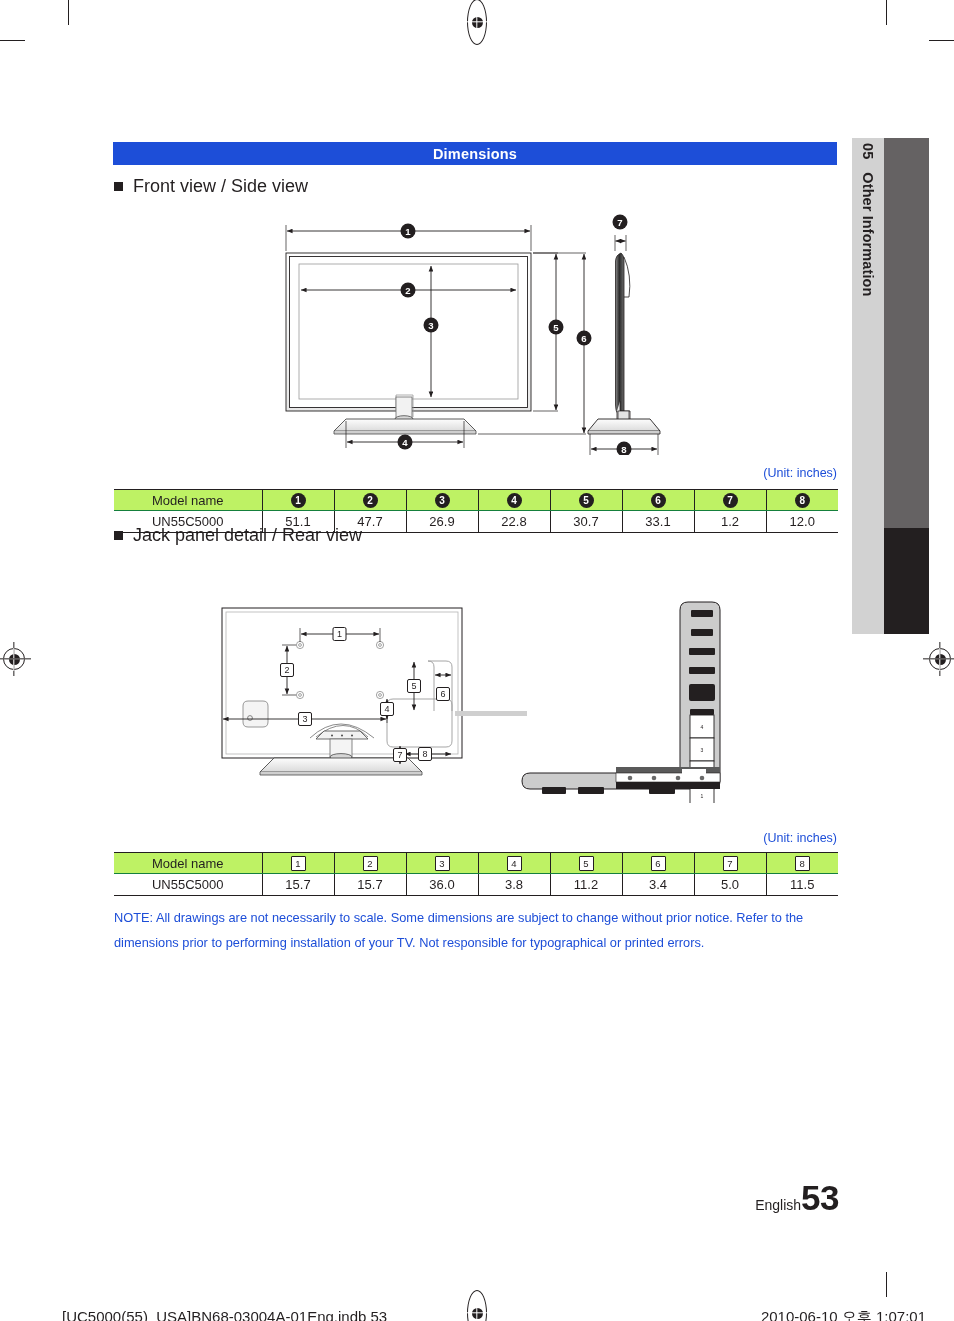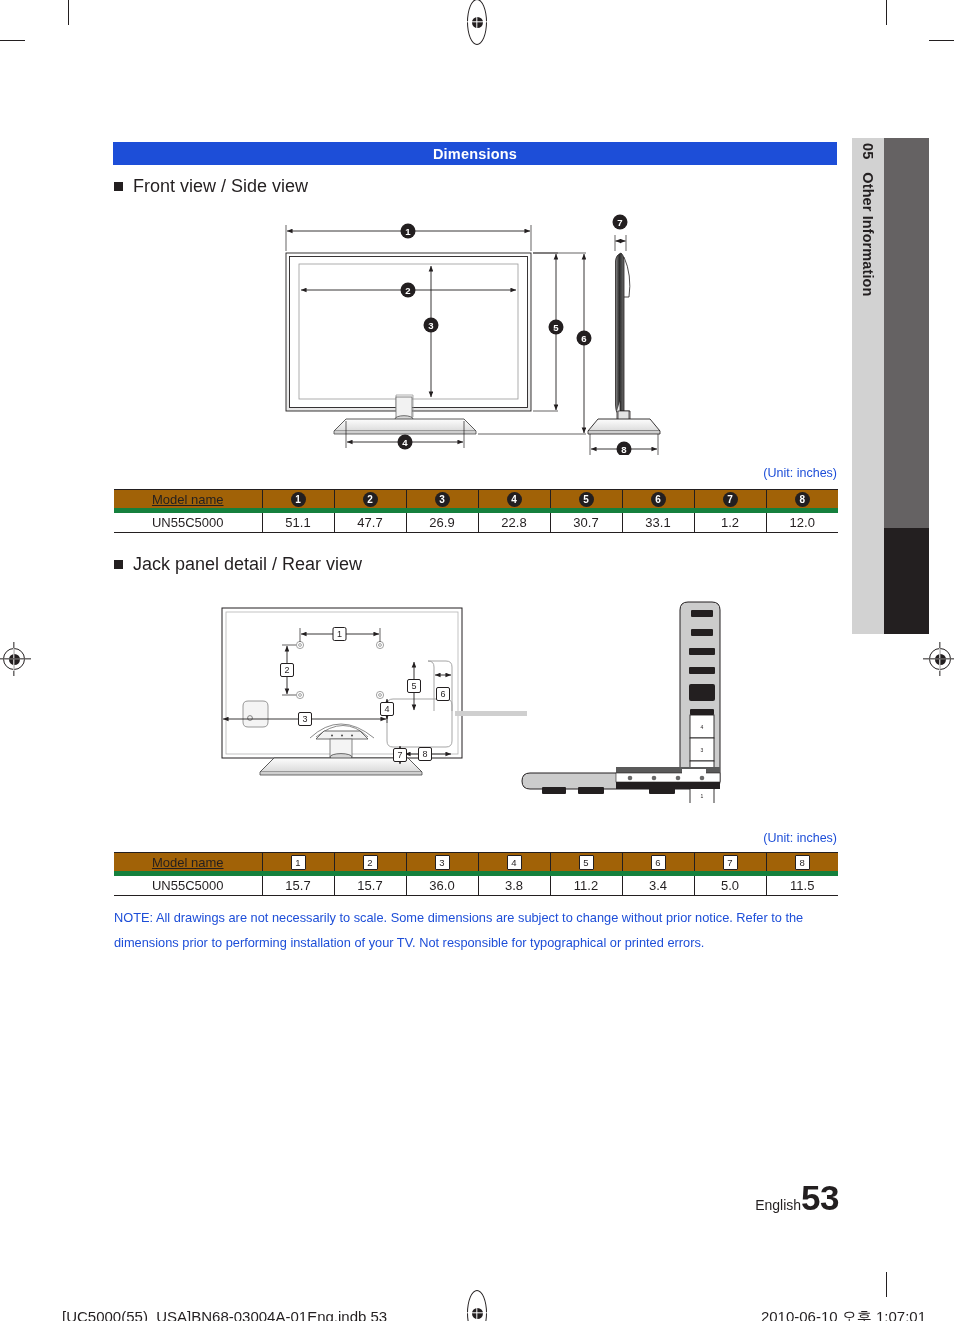--- a/index.html
+++ b/index.html
@@ -120,21 +120,21 @@
     font-size: 18px;
     color: #231f20;
     white-space: nowrap;
   }
   .sq-bullet {
     width: 9px; height: 9px;
     background: #231f20;
     flex: none;
   }
   #head-front { left: 114px; top: 176px; }
-  #head-rear  { left: 114px; top: 554px; }
+  #head-rear  { left: 114px; top: 525px; }
 
   
   .unit-label {
     position: absolute;
     right: 117px;
     font-size: 12.5px;
     color: #1d4ed8;
   }
   #unit-1 { top: 466px; }
   #unit-2 { top: 831px; }
@@ -154,24 +154,23 @@
     border-right: 1px solid #231f20;
     text-align: center;
     font-weight: normal;
     font-size: 13px;
     color: #231f20;
     height: 21px;
     padding: 0;
     box-sizing: border-box;
   }
   .dim-table thead th {
-    background: #a16207;
+    background: #bef264;
     border-top: 1.6px solid #231f20;
-    border-bottom: 5px solid #15803d;
-    text-decoration: underline;
+    border-bottom: 1px solid #15803d;
   }
   .dim-table tbody td {
     border-bottom: 1.6px solid #231f20;
     height: 22px;
   }
   .dim-table th:first-child, .dim-table td:first-child { border-left: none; }
   .dim-table th:last-child,  .dim-table td:last-child  { border-right: none; }
   .col-model { width: 148px; }
 
   

